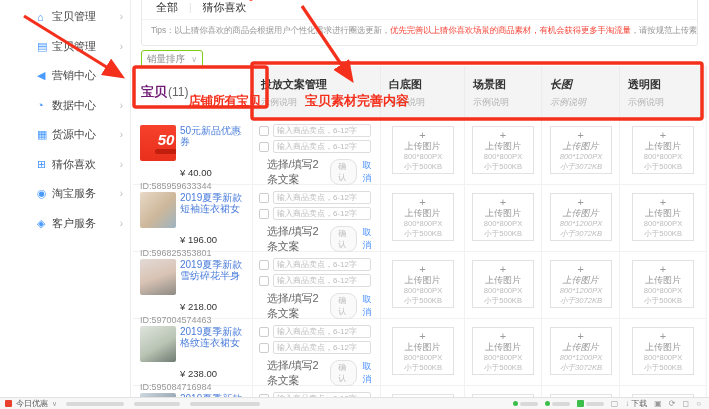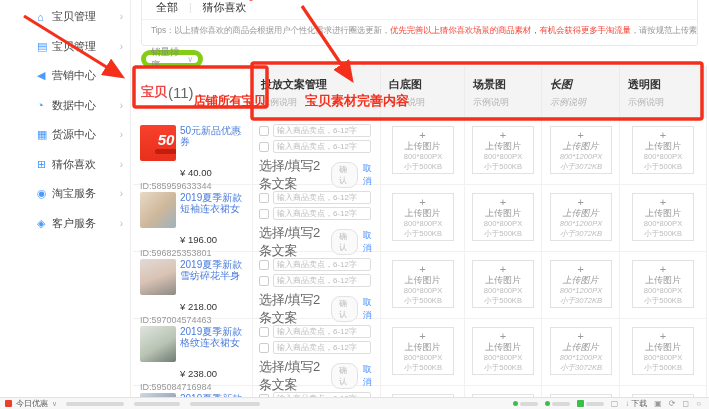--- a/index.html
+++ b/index.html
@@ -24,36 +24,36 @@
           font-size:11px; color:#333; border-bottom:1px solid #f2f2f2; }
   .tab { position:relative; cursor:pointer; }
   .tab-divider { color:#ddd; margin:0 11px; font-size:10px; }
   .tab-dot { position:absolute; top:-3px; right:-6px; width:4px; height:4px;
              border-radius:50%; background:#ff4f3e; }
   .tips-line { padding:5px 9px 0 9px; font-size:8.5px; letter-spacing:-0.2px;
                color:#999; white-space:nowrap; overflow:hidden; }
   .tips-red { color:#f5483b; }
 
   .sort-box { position:absolute; left:8px; top:50px; width:62px; height:18px;
-              border:5px solid #84cc16; border-radius:9px; background:#fff;
+              border:1px solid #84cc16; border-radius:3px; background:#fff;
               display:flex; align-items:center; justify-content:space-between;
               padding:0 5px; font-size:9.5px; color:#888; cursor:pointer; }
   .sort-caret { color:#bbb; font-size:8px; }
 
   
   .table { position:absolute; left:0; top:66px; width:574px; }
   .c0{width:120px;} .c1{width:128px;} .c2{width:84px;} .c3{width:77px;} .c4{width:78px;font-style:italic;} .c5{width:87px;}
   .thead { display:flex; height:52px; }
   .hc { border-right:1px solid #ececec; background:#f4f4f4; padding:11px 0 0 8px; }
   .hc0 { background:#fff; display:flex; align-items:center; padding:0 0 0 8px;
          position:relative; z-index:5; white-space:nowrap; }
   .h-title { font-size:11px; font-weight:bold; color:#333; }
   .h-sub { font-size:9px; color:#b3b3b3; margin-top:4px; cursor:pointer; }
-  .item-title { font-size:13px; font-weight:bold; color:#ef4444; }
-  .item-count { font-size:15px; color:#666; margin-left:1px; }
+  .item-title { font-size:13px; font-weight:bold; color:#701a75; }
+  .item-count { font-size:12px; color:#666; margin-left:1px; }
   .anno-inline { font-size:12.5px; font-weight:bold; color:#f4301d; letter-spacing:-0.5px;margin-top:19px; }
 
   .trow { display:flex; height:67px; border-bottom:1px solid #f1f1f1; background:#fff; }
   .td { border-right:1px solid #f1f1f1; }
 
   .item-cell { padding:7px 4px 0 7px; }
   .item-top { display:flex; gap:4px; }
   .thumb { width:36px; height:36px; flex:none; border-radius:2px; overflow:hidden; }
   .thumb-coupon { background:linear-gradient(180deg,#f7412d,#e8301c); color:#fff;
                   display:flex; flex-direction:column; align-items:center; justify-content:center;padding-left:16px; }
@@ -71,21 +71,21 @@
 
   .copy-cell { padding:6px 5px 0 6px; }
   .copy-row { display:flex; align-items:center; gap:4px; margin-bottom:3px; }
   .chk { width:10px; height:10px; border:1px solid #ccc; border-radius:2px; background:#fff;
          flex:none; cursor:pointer; }
   .copy-input { width:98px; height:13px; border:1px solid #ddd; border-radius:2px;
                 font-size:8px; color:#555; padding:0 3px; outline:none;
                 font-family:"Liberation Sans","DejaVu Sans",sans-serif; }
   .copy-input::placeholder { color:#bbb; }
   .copy-foot { display:flex; align-items:center; margin-top:4px; }
-  .copy-hint { font-size:13px; color:#666; letter-spacing:-0.3px; }
+  .copy-hint { font-size:11px; color:#666; letter-spacing:-0.3px;margin-left:8px; }
   .btn-confirm { margin-left:5px; font-size:8px; color:#c0c0c0; background:#fafafa;
                  border:1px solid #e2e2e2; border-radius:9px; padding:1px 7px; cursor:pointer; }
   .btn-cancel { margin-left:5px; font-size:9px; color:#4a90ff; cursor:pointer; }
 
   .up-cell { display:flex; justify-content:center; }
   .upload-box { margin-top:8px; width:62px; height:48px; border:1px solid #e2e2e2;
                 background:#fff; text-align:center; padding-top:3px; cursor:pointer; }
   .up-plus { font-size:11px; color:#9a9a9a; line-height:11px; }
   .up-label { font-size:9px; color:#999; line-height:11px; }
   .up-size, .up-limit { font-size:8px; color:#bcbcbc; line-height:9.5px; transform:scale(0.95); }

